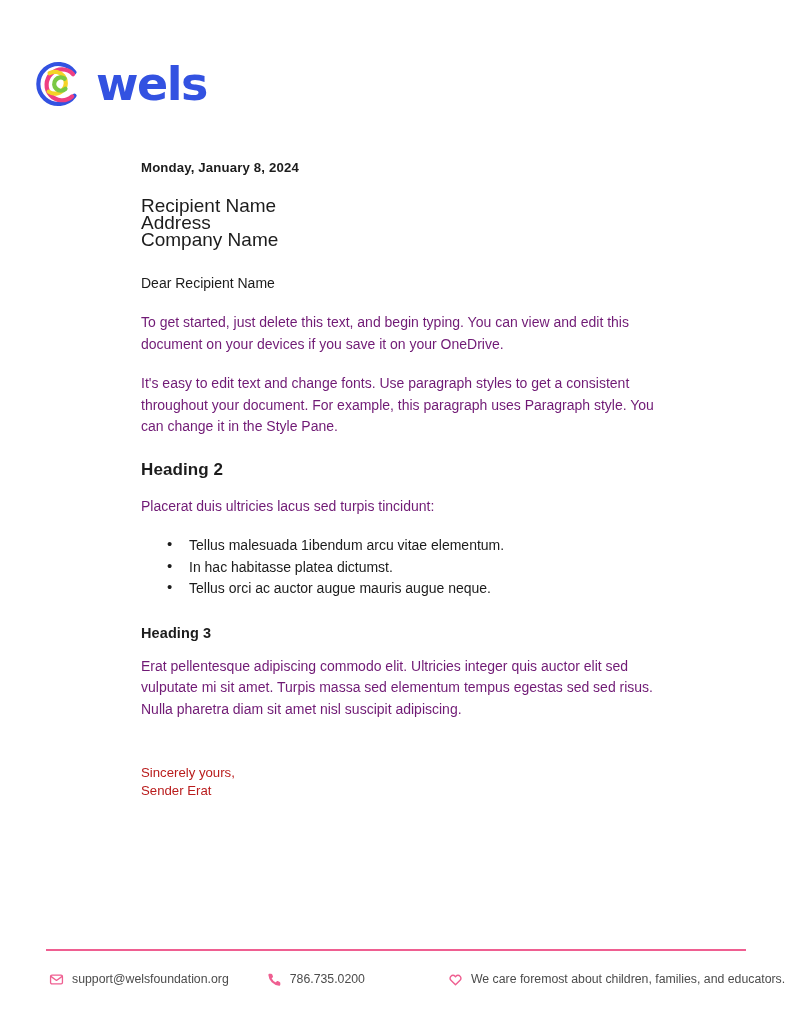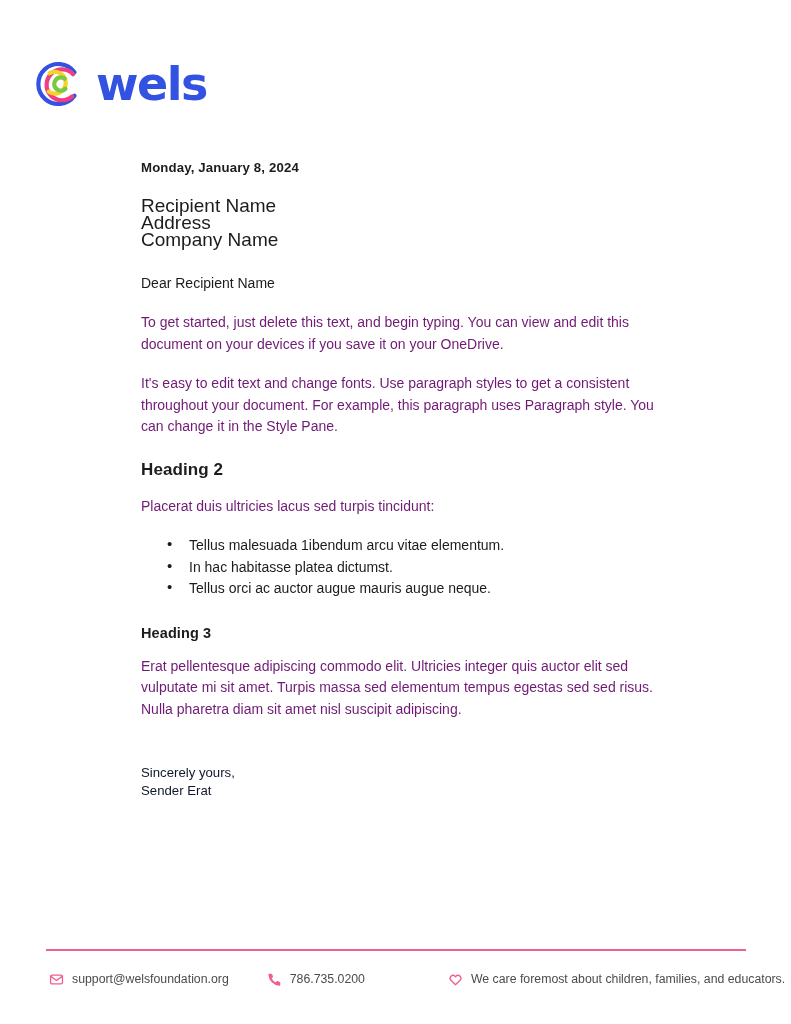--- a/index.html
+++ b/index.html
@@ -114,21 +114,21 @@
     position: absolute;
     left: -22px;
     top: -1px;
     font-size: 15px;
     color: #1c1c1c;
   }
   .closing {
     margin-top: 44px;
     font-size: 13.2px;
     line-height: 18px;
-    color: #0f172a;
+    color: #b91c1c;
   }
   .closing div { white-space: nowrap; }
 
   
   .footer-rule {
     position: absolute;
     left: 46px;
     top: 949px;
     width: 700px;
     height: 2px;

